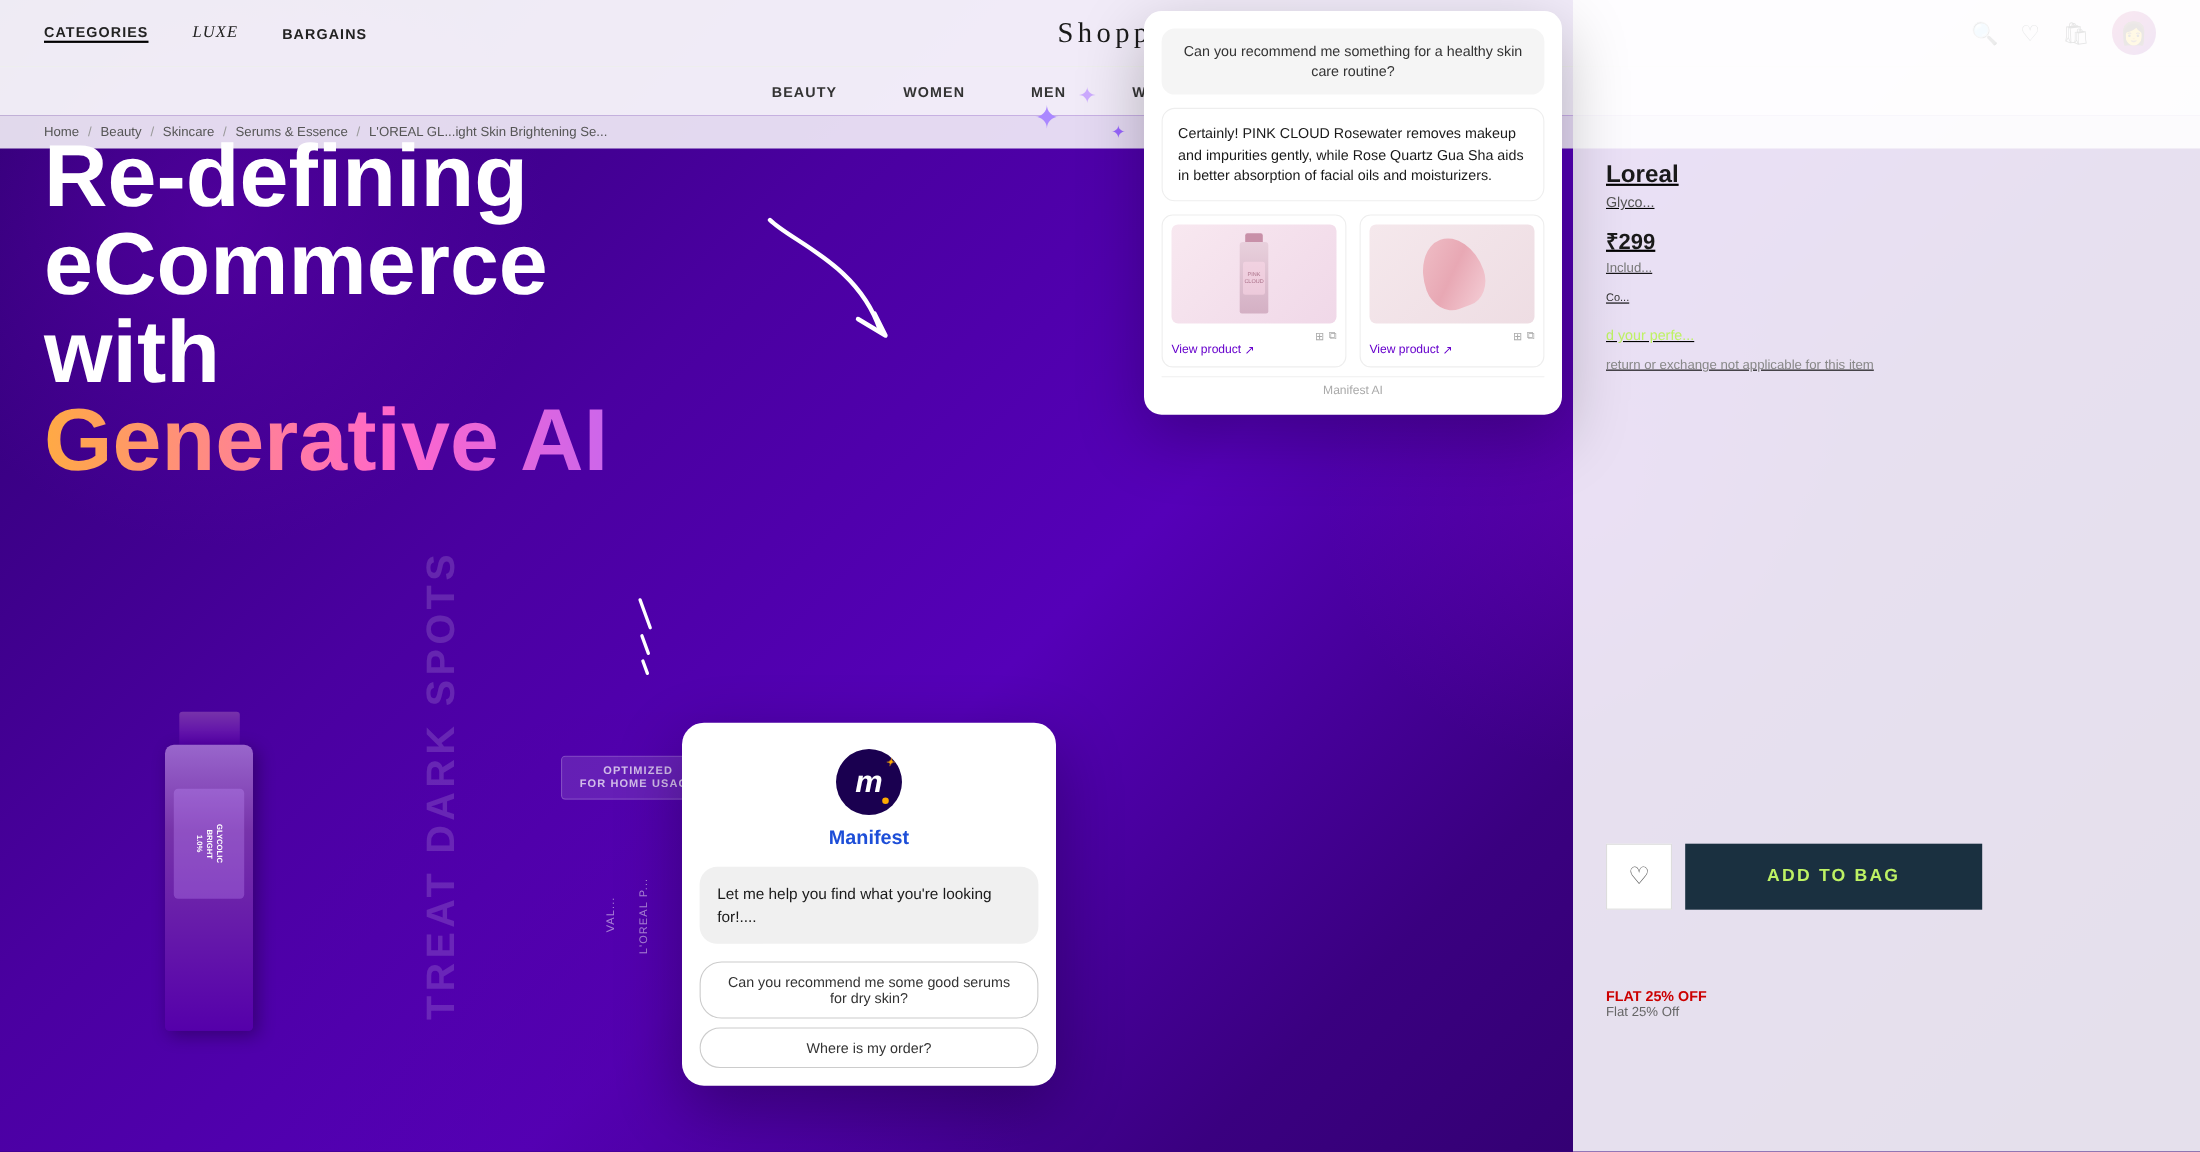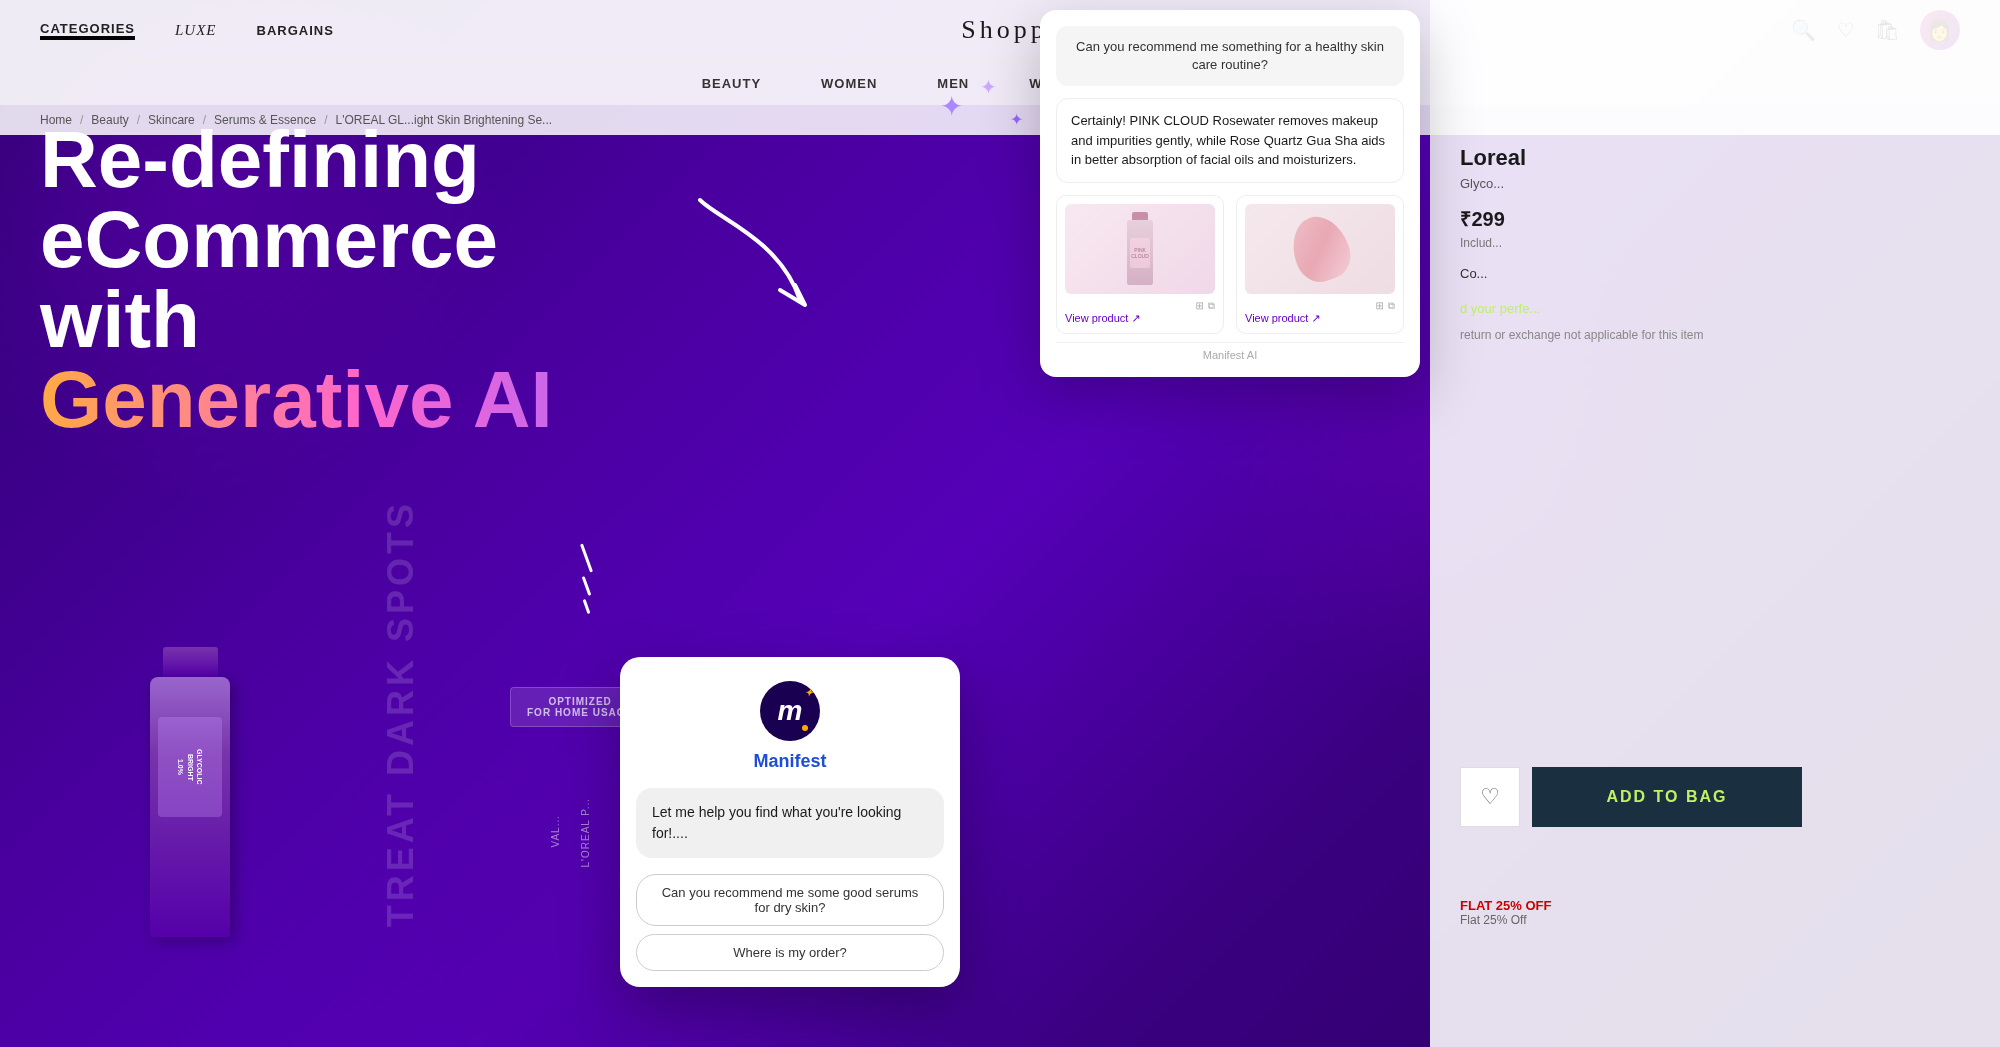--- a/index.html
+++ b/index.html
@@ -63,21 +63,21 @@
       align-items: center;
     }
     .nav-item {
       font-size: 13px;
       font-weight: 700;
       color: #222;
       letter-spacing: 1px;
       text-transform: uppercase;
     }
     .nav-item.active {
-      border-bottom: 4px solid #000000;
+      border-bottom: 2px solid #000000;
     }
     .nav-logo {
       font-size: 22px;
       font-weight: 400;
       color: #1a1a1a;
       letter-spacing: 3px;
       font-family: Georgia, serif;
       text-align: center;
       flex: 1;
     }
@@ -146,21 +146,21 @@
       font-weight: 700;
       color: #1a1a1a;
       margin-bottom: 4px;
     }
     .product-price-sub {
       font-size: 12px;
       color: #777;
       margin-bottom: 16px;
     }
     .product-color {
-      font-size: 13px;
+      font-size: 10px;
       color: #333;
       margin-bottom: 20px;
     }
 
     
     .add-to-bag-btn {
       position: absolute;
       bottom: 220px;
       right: 30px;
       width: 300px;
@@ -559,20 +559,21 @@
 
     
     .right-overlay {
       position: absolute;
       top: 0;
       right: 0;
       width: 570px;
       height: 100%;
       background: rgba(255,255,255,0.88);
       z-index: 5;
+      text-decoration: underline;
     }
     .right-product-content {
       padding: 145px 30px 20px 30px;
     }
   </style>
 </head>
 <body>
 
 <div class="bg-main"></div>
 <div class="bg-blob1"></div>

